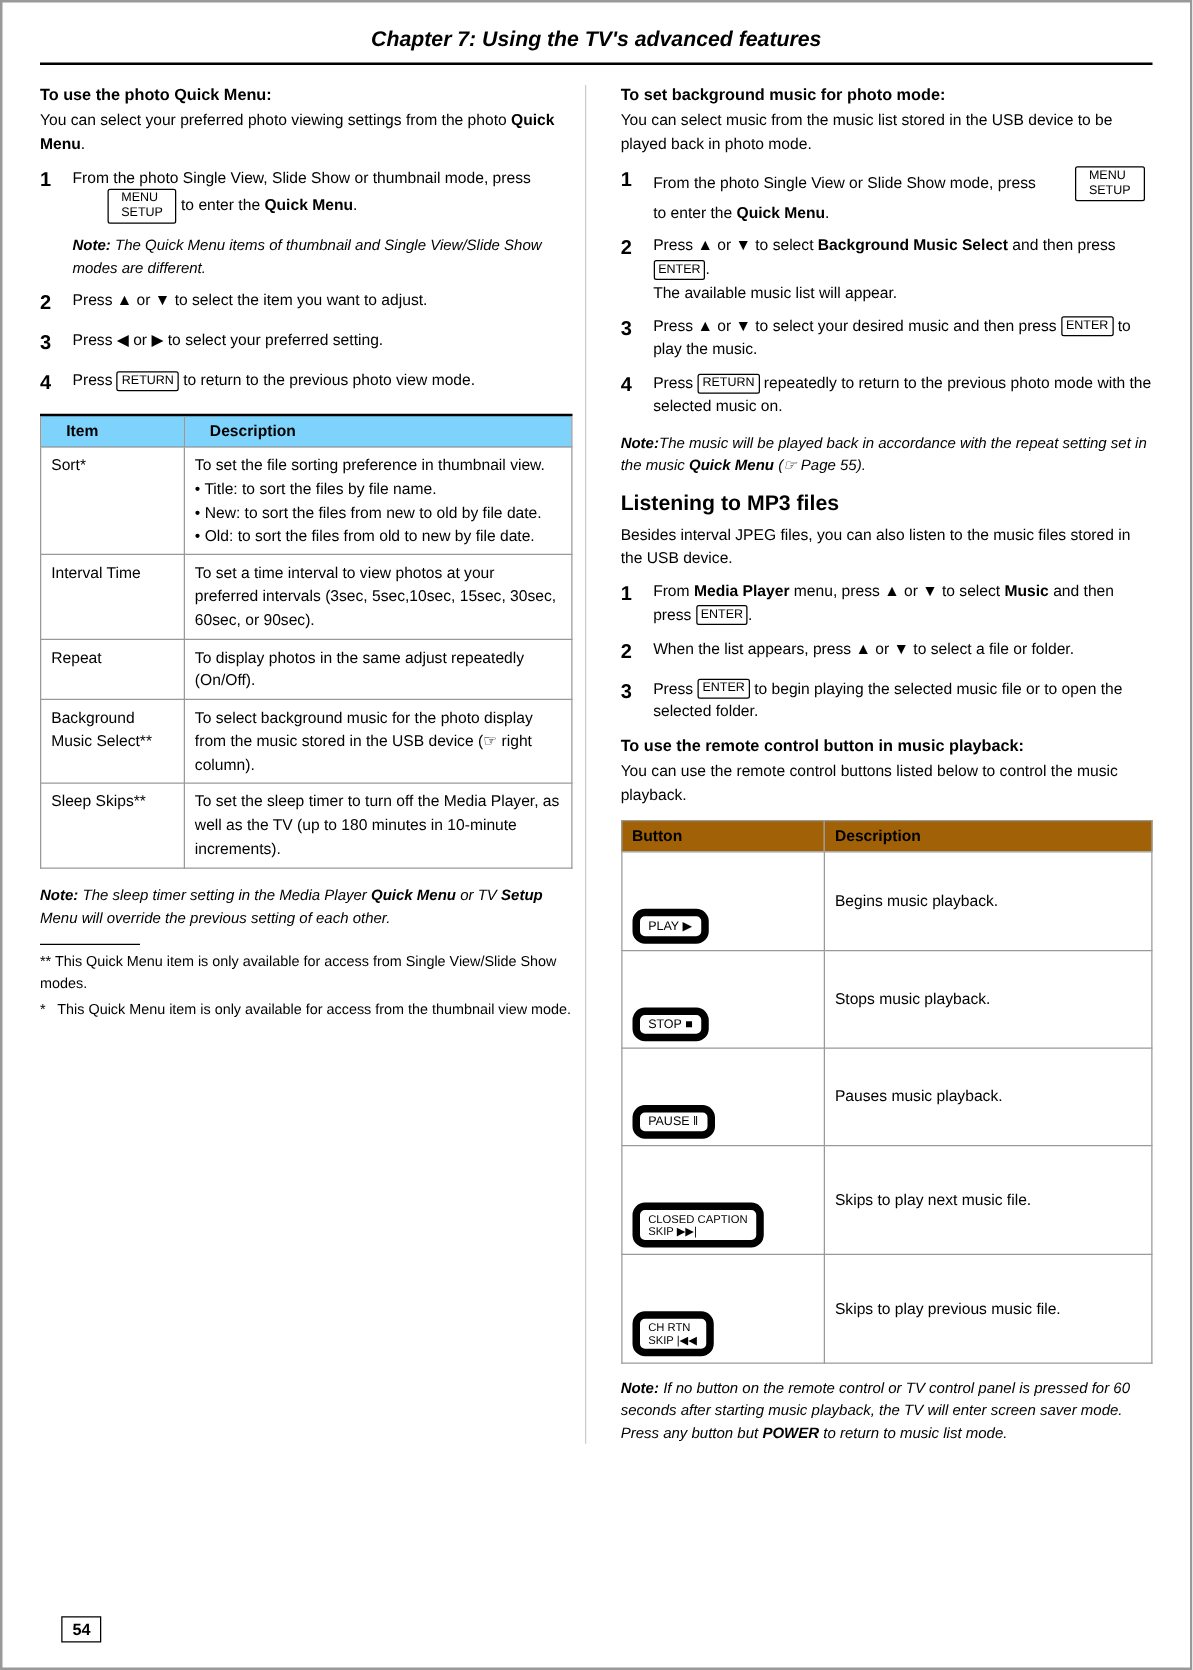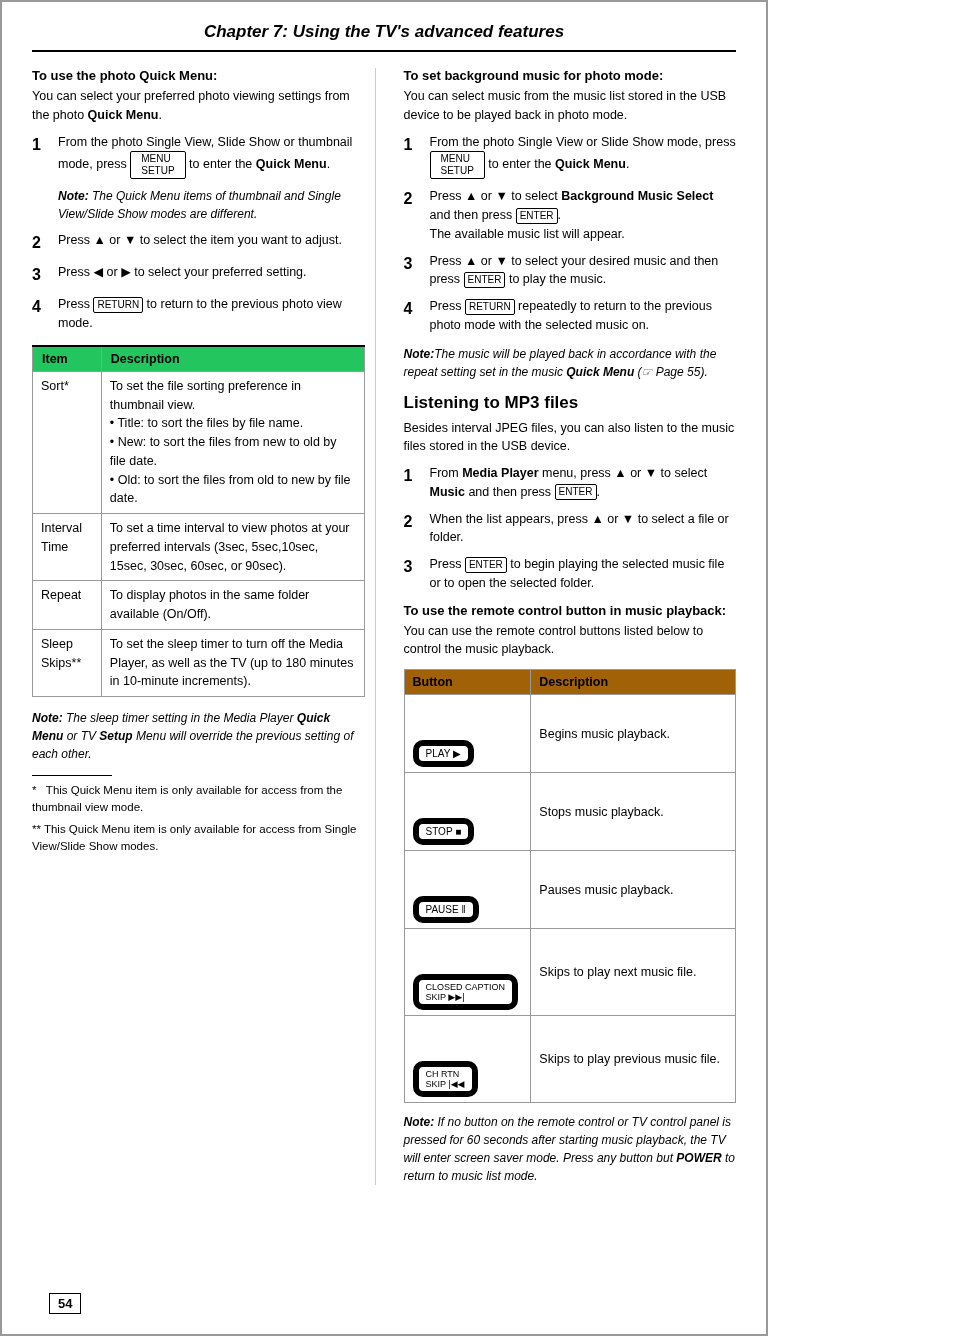--- a/index.html
+++ b/index.html
@@ -5,21 +5,21 @@
     * { margin: 0; padding: 0; box-sizing: border-box; }
     body {
       font-family: Arial, sans-serif;
       font-size: 13px;
       background: #fff;
       color: #000;
       width: 954px;
       min-height: 1336px;
     }
     .page {
-      width: 768px;
+      width: 954px;
       min-height: 1336px;
       padding: 20px 30px;
       border: 2px solid #999;
       position: relative;
     }
     .chapter-title {
       text-align: center;
       font-size: 17px;
       font-style: italic;
       font-weight: bold;
@@ -77,23 +77,23 @@
       font-style: italic;
     }
     
     .item-table {
       width: 100%;
       border-collapse: collapse;
       margin: 12px 0;
       font-size: 12.5px;
     }
     .item-table th {
-      background: #22c55e;
+      background: #7dd3fc;
       border: 1px solid #999;
-      padding: 5px 9px;
+      padding: 5px 20px;
       text-align: left;
       font-weight: bold;
     }
     .item-table td {
       border: 1px solid #999;
       padding: 5px 8px;
       vertical-align: top;
       line-height: 1.5;
     }
     .item-table tr:first-child th {
@@ -121,20 +121,21 @@
     
     .icon-menu {
       display: inline-block;
       font-size: 10px;
       border: 1px solid #000;
       padding: 1px 10px;
       border-radius: 2px;
       line-height: 1.2;
       vertical-align: middle;
       white-space: nowrap;
+      margin-left: 28px;
     }
     .icon-enter {
       display: inline-block;
       font-size: 10px;
       border: 1px solid #000;
       padding: 1px 3px;
       border-radius: 2px;
       line-height: 1.2;
       vertical-align: middle;
     }
@@ -245,36 +246,40 @@
               • New: to sort the files from new to old by file date.<br>
               • Old: to sort the files from old to new by file date.
             </td>
           </tr>
           <tr>
             <td>Interval Time</td>
             <td>To set a time interval to view photos at your preferred intervals (3sec, 5sec,10sec, 15sec, 30sec, 60sec, or 90sec).</td>
           </tr>
           <tr>
             <td>Repeat</td>
-            <td>To display photos in the same folder available (On/Off).</td>
+            <td>To display photos in the same adjust repeatedly (On/Off).</td>
+          </tr>
+          <tr>
+            <td>Background Music Select**</td>
+            <td>To select background music for the photo display from the music stored in the USB device (☞ right column).</td>
           </tr>
           <tr>
             <td>Sleep Skips**</td>
             <td>To set the sleep timer to turn off the Media Player, as well as the TV (up to 180 minutes in 10-minute increments).</td>
           </tr>
         </tbody>
       </table>
 
       <div class="note-block">
         <em><strong>Note:</strong> The sleep timer setting in the Media Player <strong>Quick Menu</strong> or TV <strong>Setup</strong> Menu will override the previous setting of each other.</em>
       </div>
 
       <div class="footnote-line"></div>
+      <div class="footnote">** This Quick Menu item is only available for access from Single View/Slide Show modes.</div>
       <div class="footnote">*&nbsp;&nbsp; This Quick Menu item is only available for access from the thumbnail view mode.</div>
-      <div class="footnote">** This Quick Menu item is only available for access from Single View/Slide Show modes.</div>
 
     </div>
 
     <div class="right-col">
 
       <div class="section-heading">To set background music for photo mode:</div>
       <div class="body-text">You can select music from the music list stored in the USB device to be played back in photo mode.</div>
 
       <ol class="numbered-list">
         <li>

